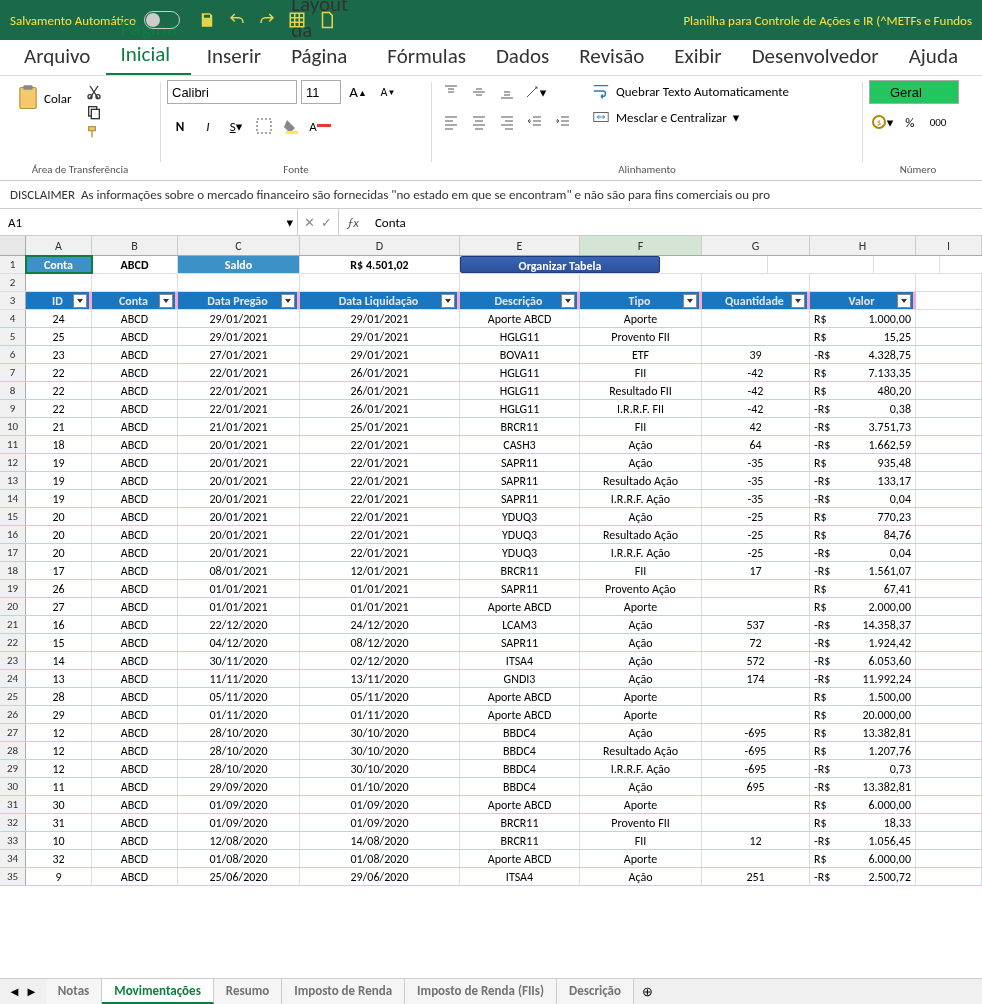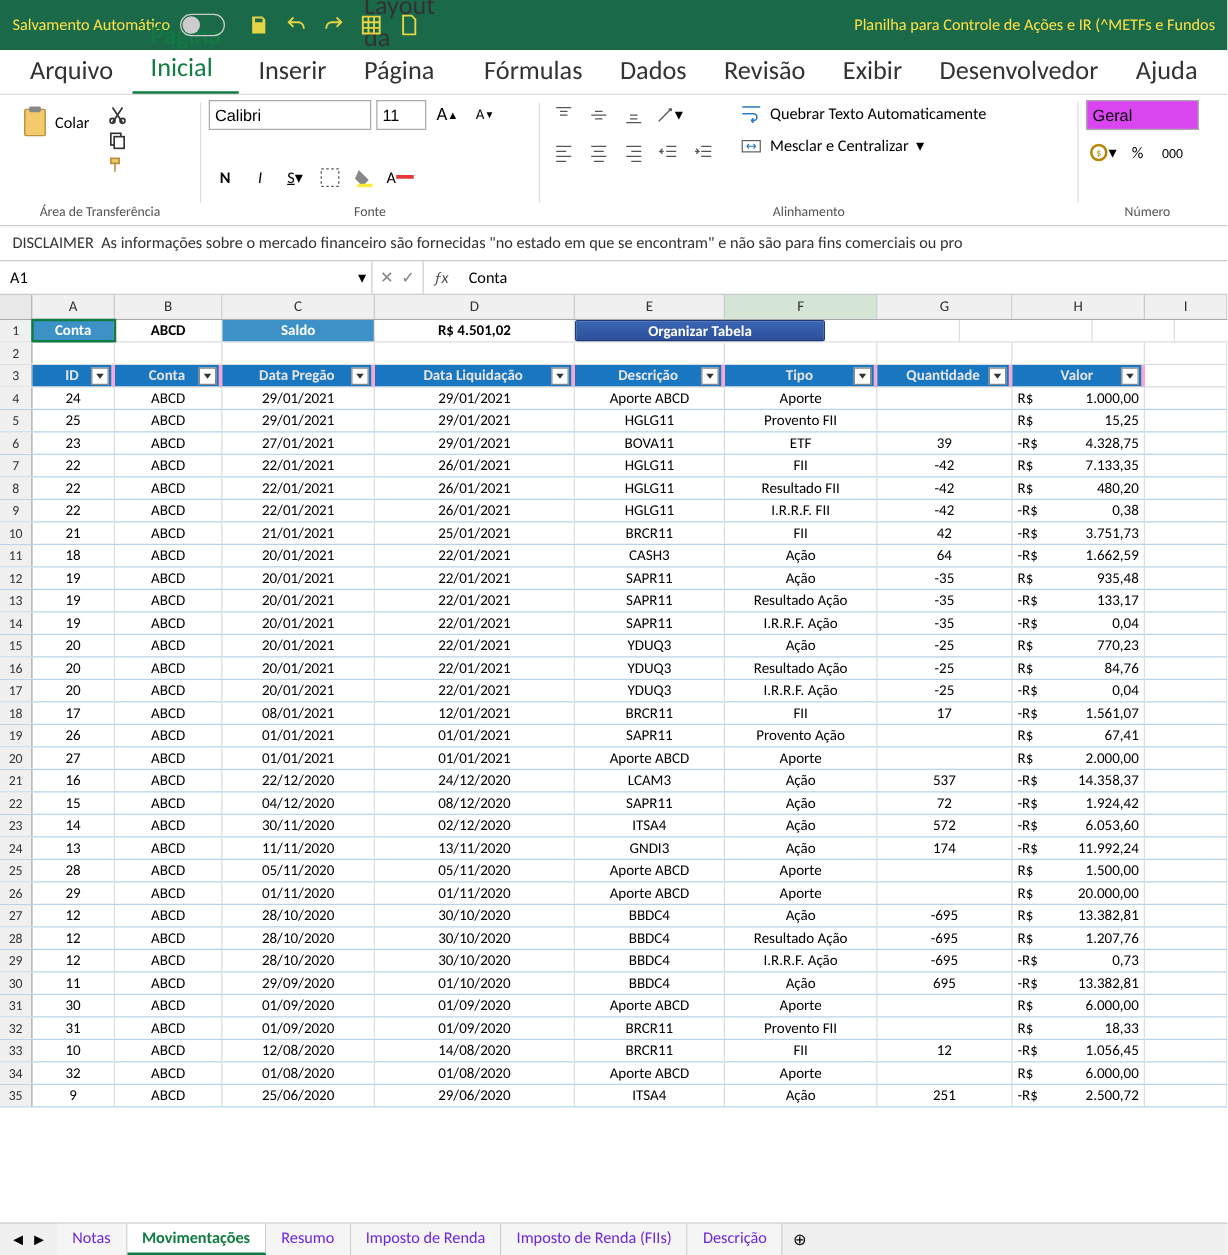--- a/index.html
+++ b/index.html
@@ -24,30 +24,30 @@
 .group { display: flex; flex-direction: column; padding: 4px 6px 2px; }
 .group-content { flex: 1; display: flex; align-items: flex-start; gap: 4px; }
 .group-label { text-align: center; font-size: 11px; color: #555; padding: 2px 0; position: relative; }
 .group-sep { width: 1px; background: #ddd; margin: 6px 0 18px; }
 
 .big-btn { display: flex; flex-direction: row; align-items: center; padding: 4px 8px; gap: 2px; }
 .big-btn svg { width: 28px; height: 28px; }
 .small-col { display: flex; flex-direction: column; gap: 4px; padding: 4px 2px; }
 .small-col svg { width: 16px; height: 16px; }
 
-.font-row { display: flex; gap: 4px; align-items: center; margin-bottom: 22px; }
+.font-row { display: flex; gap: 4px; align-items: center; margin-bottom: 6px; }
 .font-select { border: 1px solid #aaa; height: 24px; padding: 0 4px; background: #fff; font-size: 13px; }
 .btn-row { display: flex; gap: 2px; align-items: center; }
 .ico-btn { width: 26px; height: 24px; display: flex; align-items: center; justify-content: center; }
 .ico-btn svg { width: 16px; height: 16px; }
 .wrap-merge { display: flex; flex-direction: column; gap: 4px; margin-left: 8px; }
 .wrap-btn { display: flex; align-items: center; gap: 6px; padding: 2px 4px; }
 .wrap-btn svg { width: 18px; height: 18px; }
 
-.num-select { border: 1px solid #aaa; height: 24px; width: 90px; padding: 0 4px; background: #d946ef; font-size: 13px; }
+.num-select { border: 1px solid #aaa; height: 24px; width: 90px; padding: 0 20px; background: #22c55e; font-size: 13px; }
 
 
 .disclaimer { padding: 6px 10px; font-size: 13px; color: #333; white-space: nowrap; overflow: hidden; display: flex; gap: 6px; }
 
 
 .formula-row { display: flex; height: 28px; border-top: 1px solid #ccc; border-bottom: 1px solid #ccc; background: #fff; align-items: stretch; }
 .name-box { width: 298px; border-right: 1px solid #ccc; display: flex; align-items: center; padding: 0 8px; position: relative; }
 .name-box .dd { position: absolute; right: 4px; }
 .fx-btns { display: flex; align-items: center; padding: 0 6px; gap: 6px; color: #888; }
 .fx-label { font-style: italic; font-size: 13px; color: #555; padding: 0 8px; display: flex; align-items: center; border-left: 1px solid #ccc; }
@@ -88,21 +88,21 @@
 .body-row .cell.num { text-align: center; }
 .body-row { border-bottom: 1px solid #b8d4e8; }
 .val-wrap { display: flex; }
 .val-wrap .sym { flex: 0 0 30px; text-align: left; }
 .val-wrap .amt { flex: 1; text-align: right; }
 
 
 .sheet-bar { position: absolute; bottom: 0; left: 0; right: 0; height: 26px; background: #f0f0f0; border-top: 1px solid #ccc; display: flex; align-items: center; }
 .sheet-nav { display: flex; gap: 4px; padding: 0 8px; }
 .sheet-tabs { display: flex; }
-.sheet-tab { padding: 4px 12px; font-size: 13px; color: #6d28d9; border-right: 1px solid #ccc; background: #f5f5f5; }
+.sheet-tab { padding: 4px 12px; font-size: 13px; color: #737373; border-right: 1px solid #ccc; background: #f5f5f5; font-weight: bold; }
 .sheet-tab.active { background: #fff; color: #107c41; font-weight: 600; border-bottom: 2px solid #107c41; }
 .add-sheet { margin-left: 8px; }
 </style>
 </head>
 <body>
 
 <div class="titlebar">
   <div class="auto-save">
     <span>Salvamento Automático</span>
     <span class="switch"></span>

